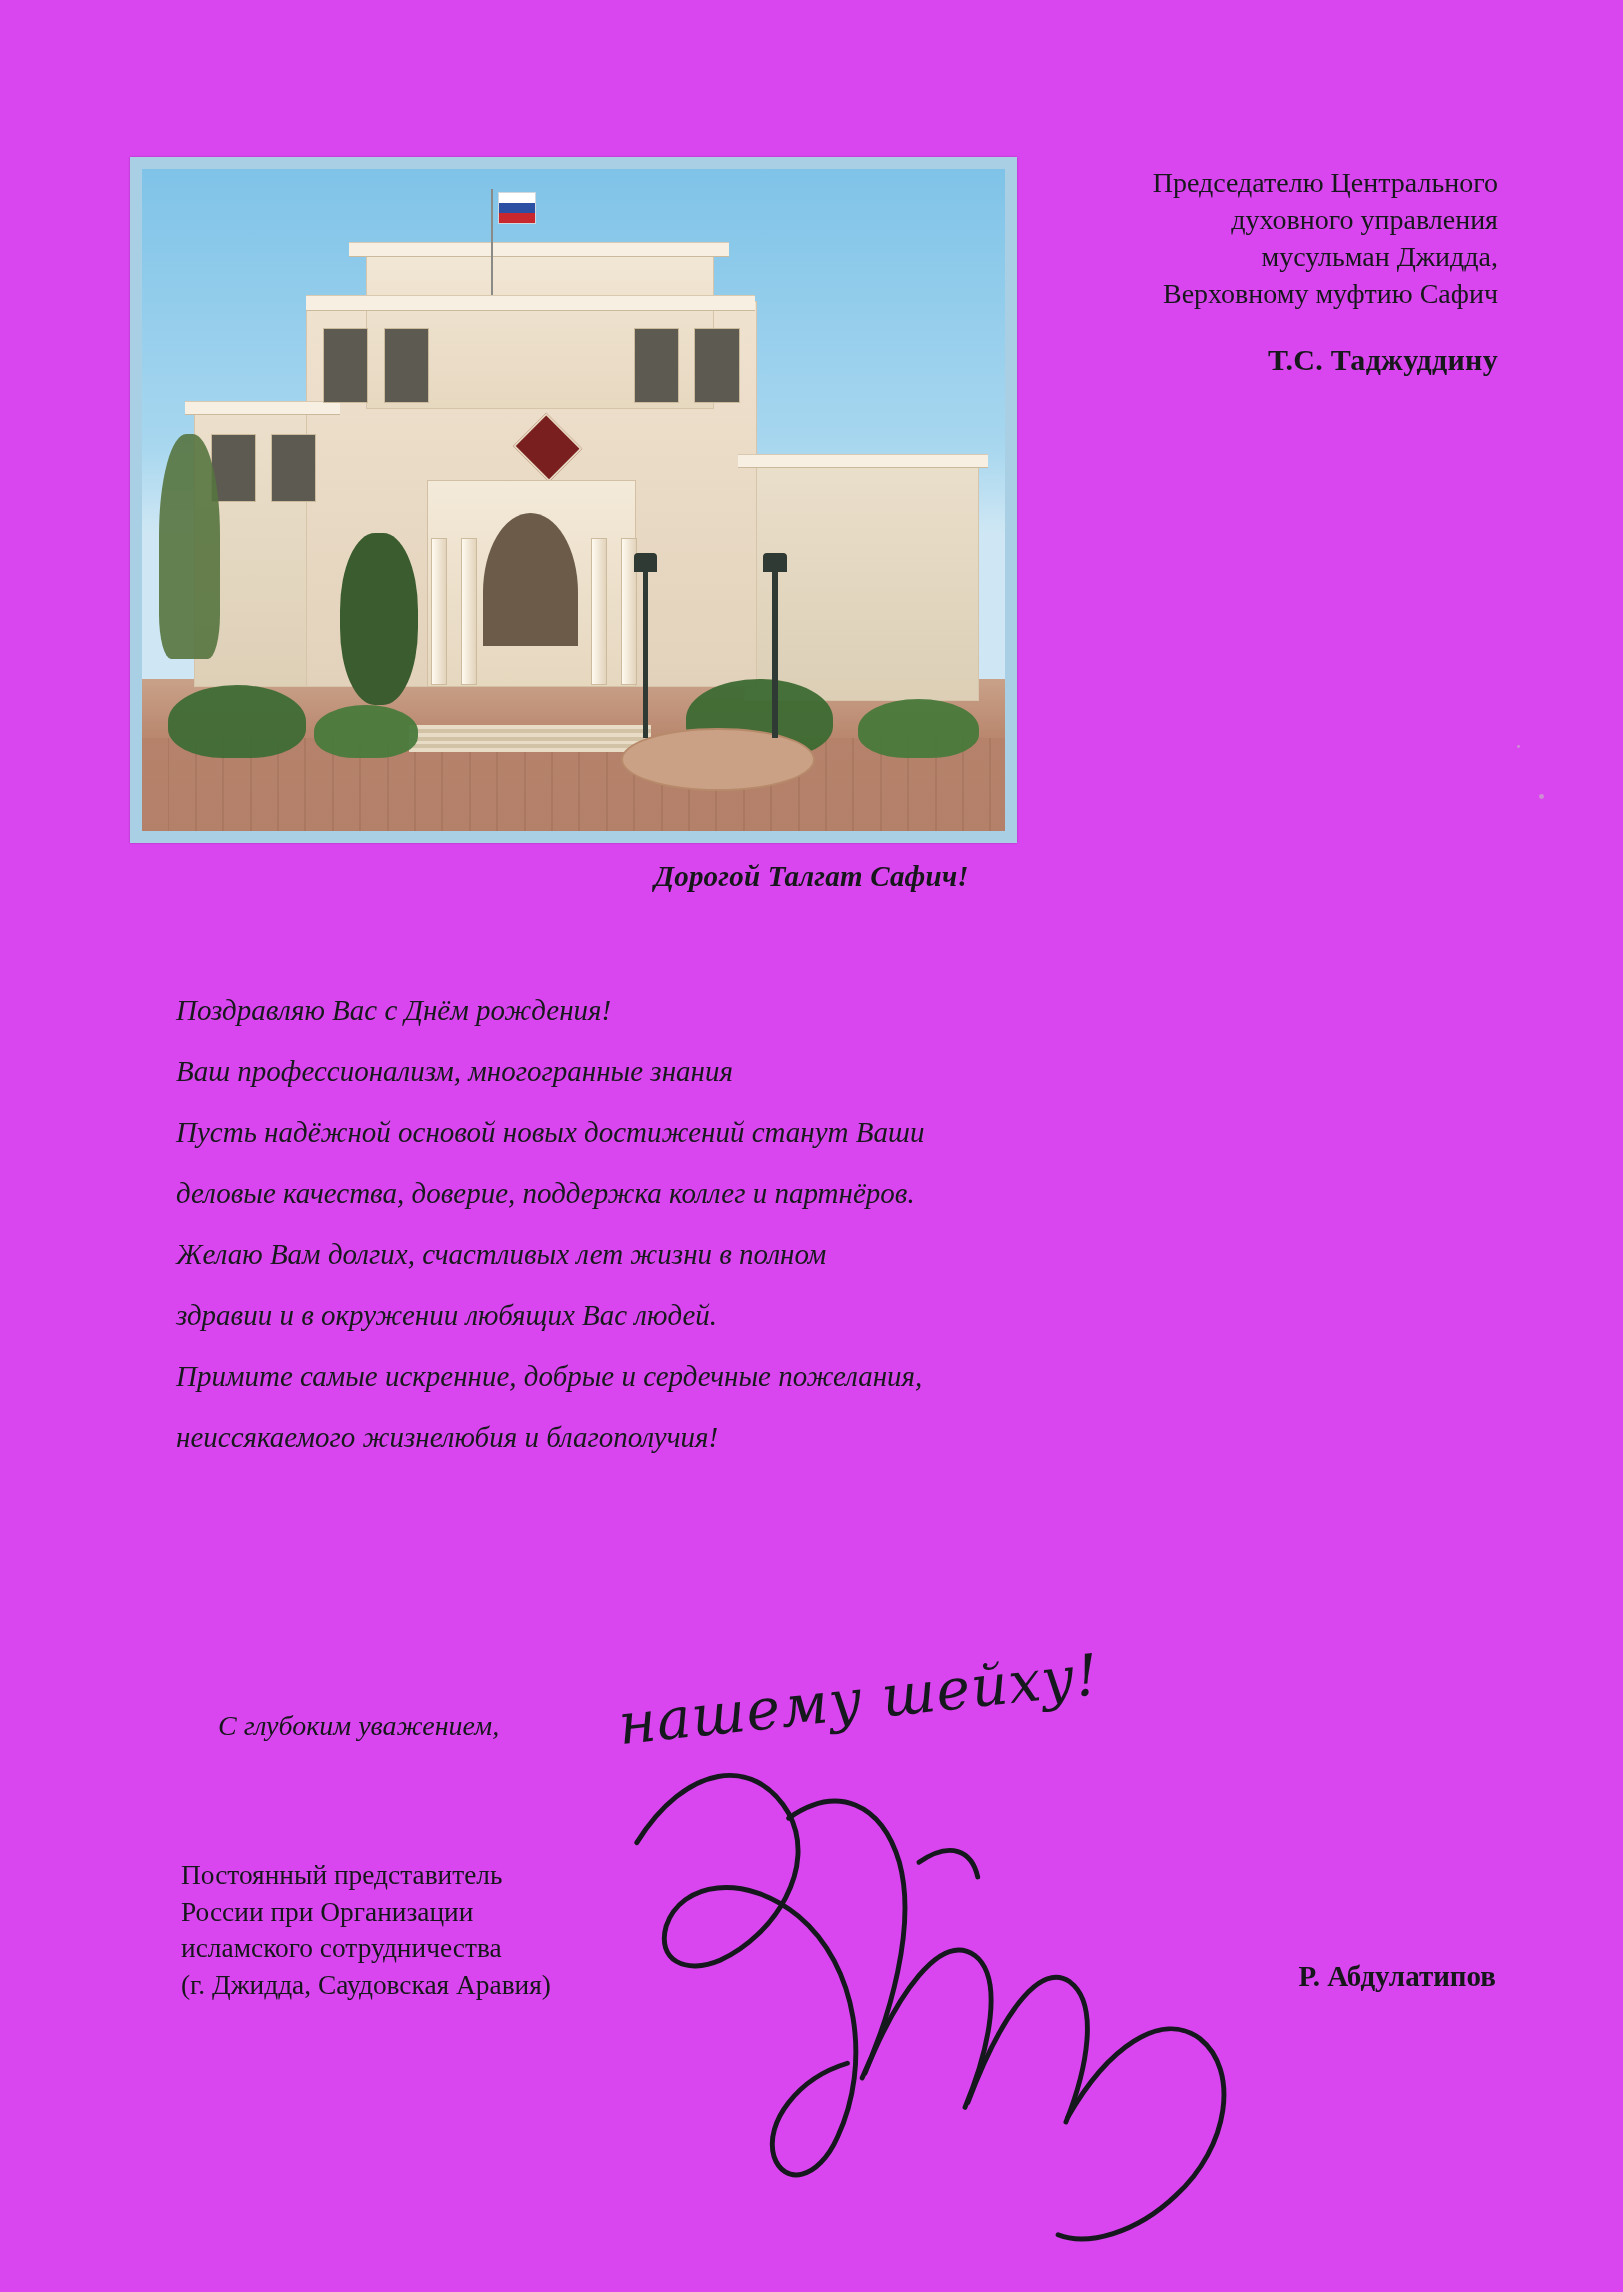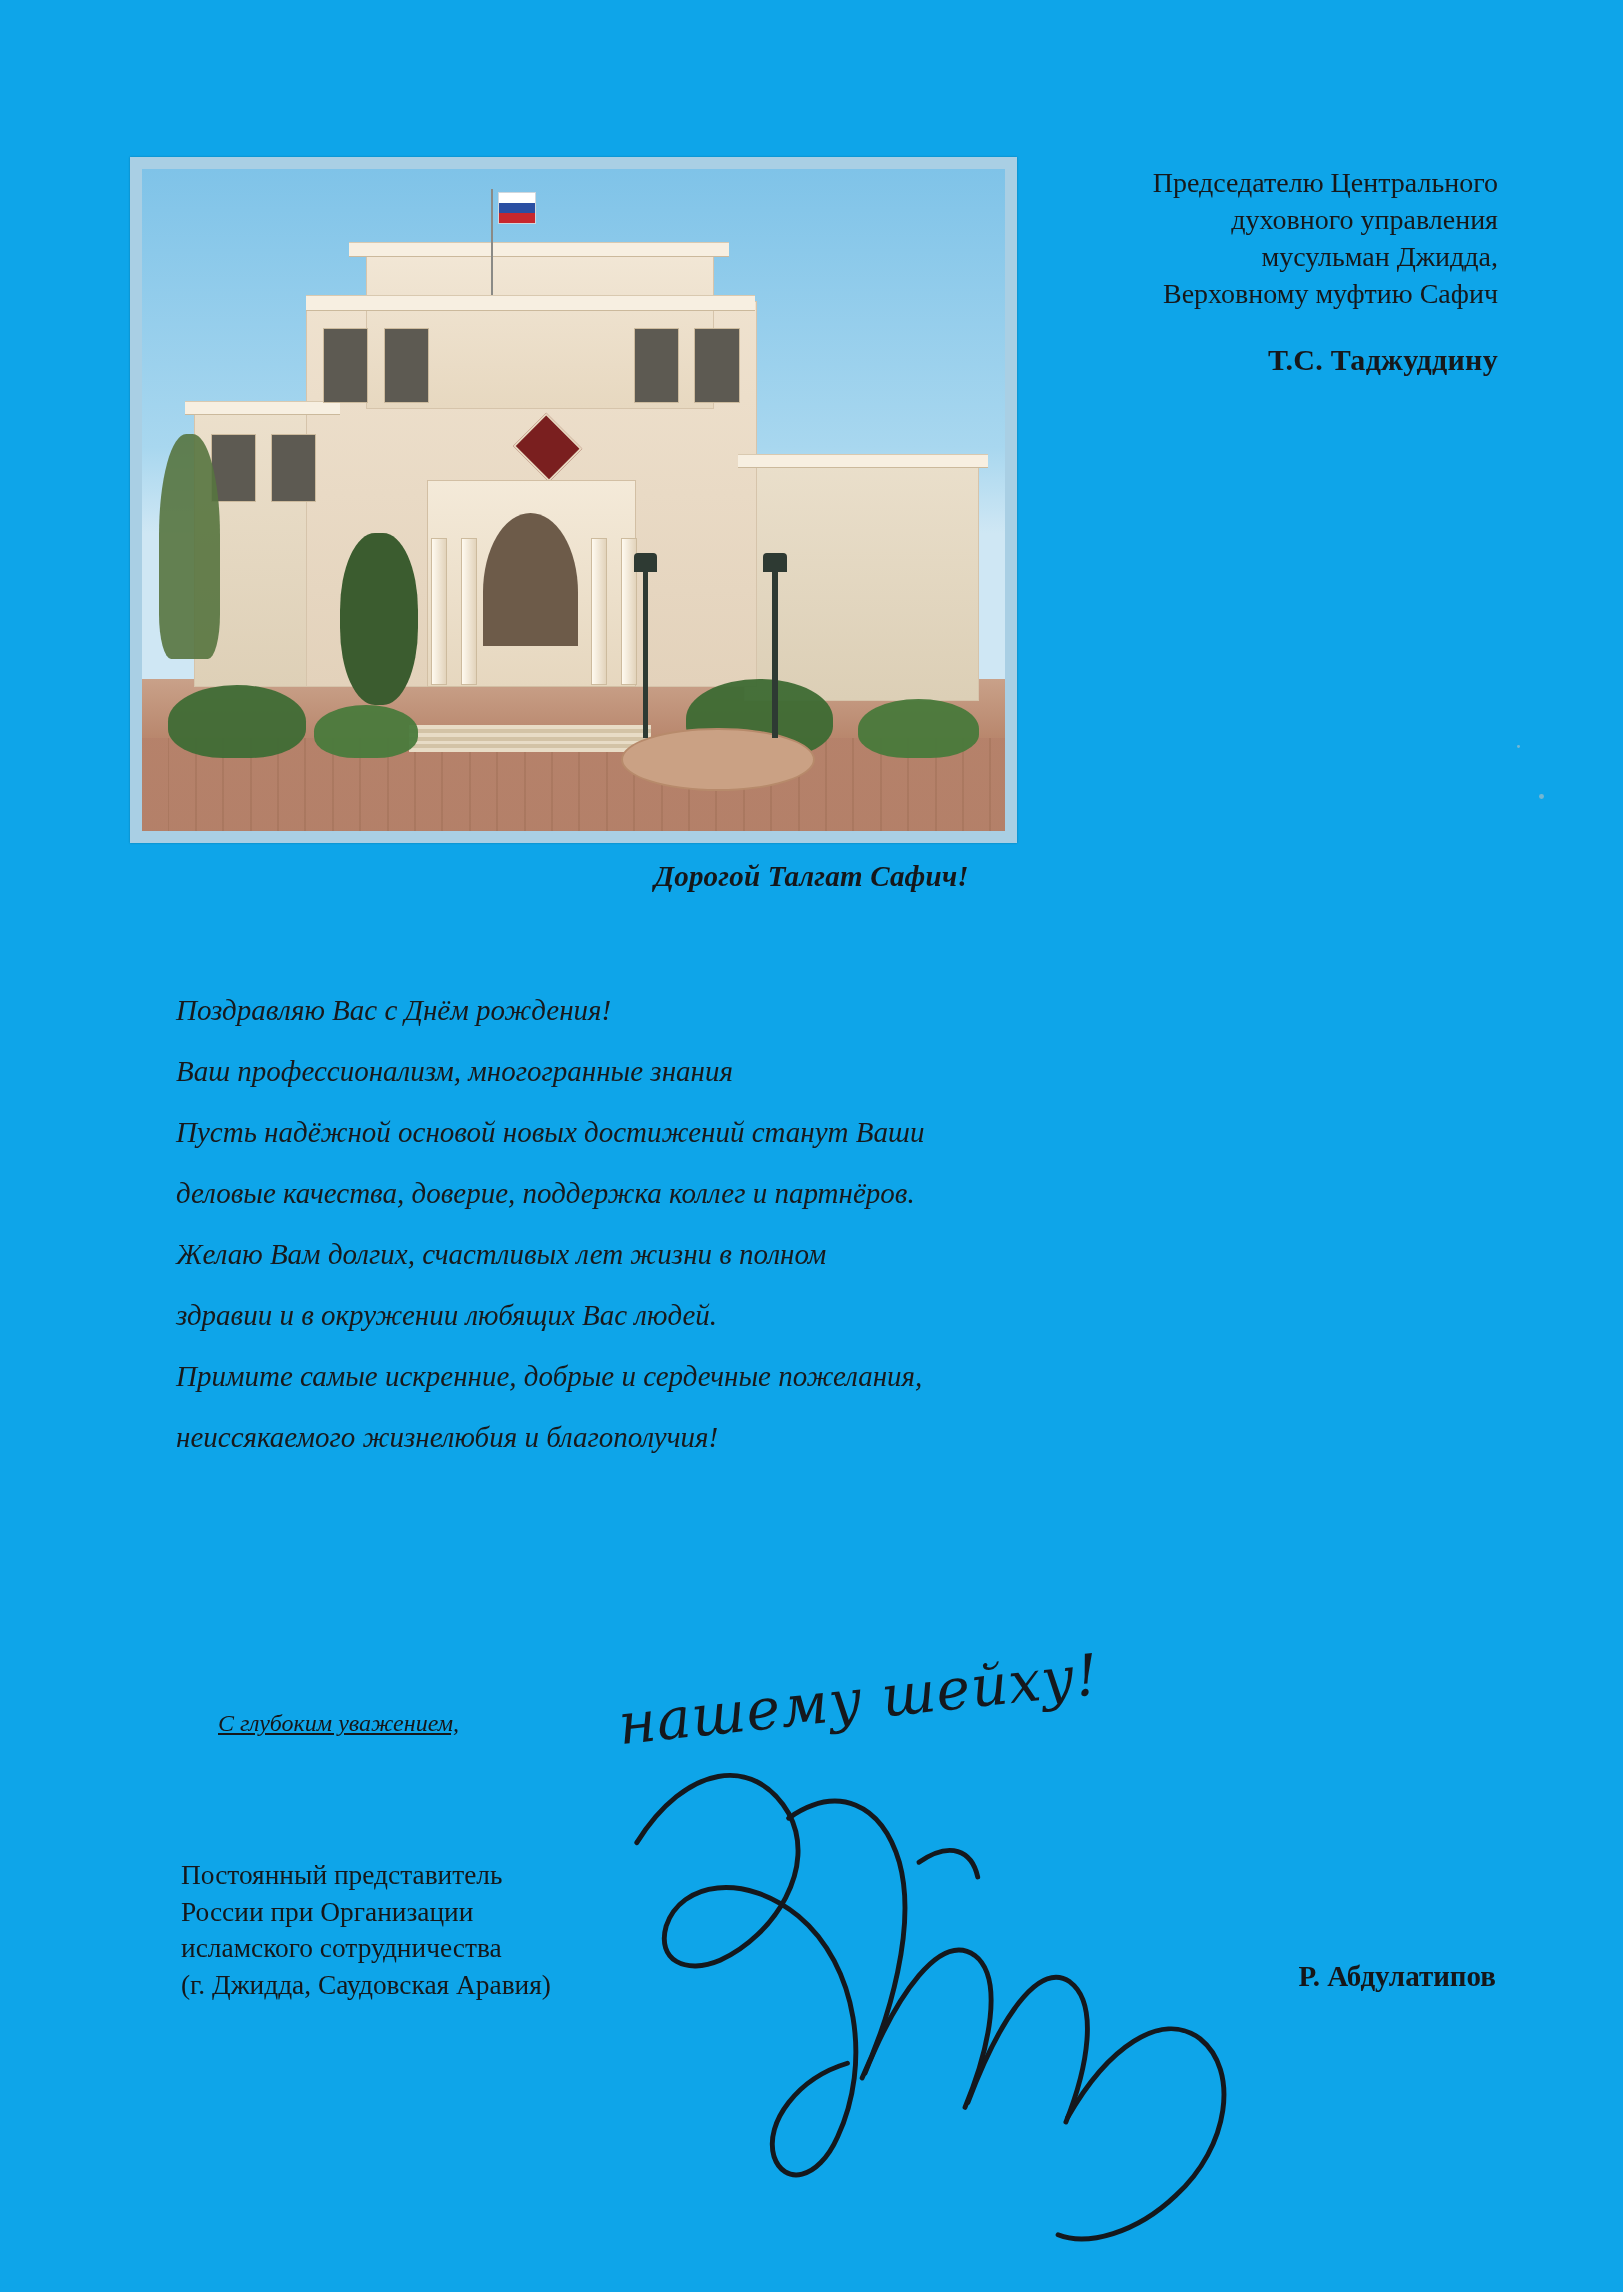--- a/index.html
+++ b/index.html
@@ -12,21 +12,21 @@
     height: 2293px;
     position: relative;
     font-family: "Liberation Serif", serif;
     color: #15171a;
     overflow: hidden;
   }
 
   .page {
     position: absolute;
     inset: 0;
-    background: #0ea5e9;
+    background: #d946ef;
   }
 
   
   .photo-frame {
     position: absolute;
     left: 130px;
     top: 157px;
     width: 887px;
     height: 686px;
     background: #a9cfe4;
@@ -279,22 +279,21 @@
     color: #17191c;
   }
   .body-text p { margin: 0; }
 
   
   .closing {
     position: absolute;
     left: 218px;
     top: 1710px;
     font-style: italic;
-    font-size: 24px;
-    text-decoration: underline;
+    font-size: 28px;
   }
   .signer-role {
     position: absolute;
     left: 181px;
     top: 1857px;
     width: 490px;
     font-size: 27.4px;
     line-height: 1.34;
   }
   .signer-role .city {

